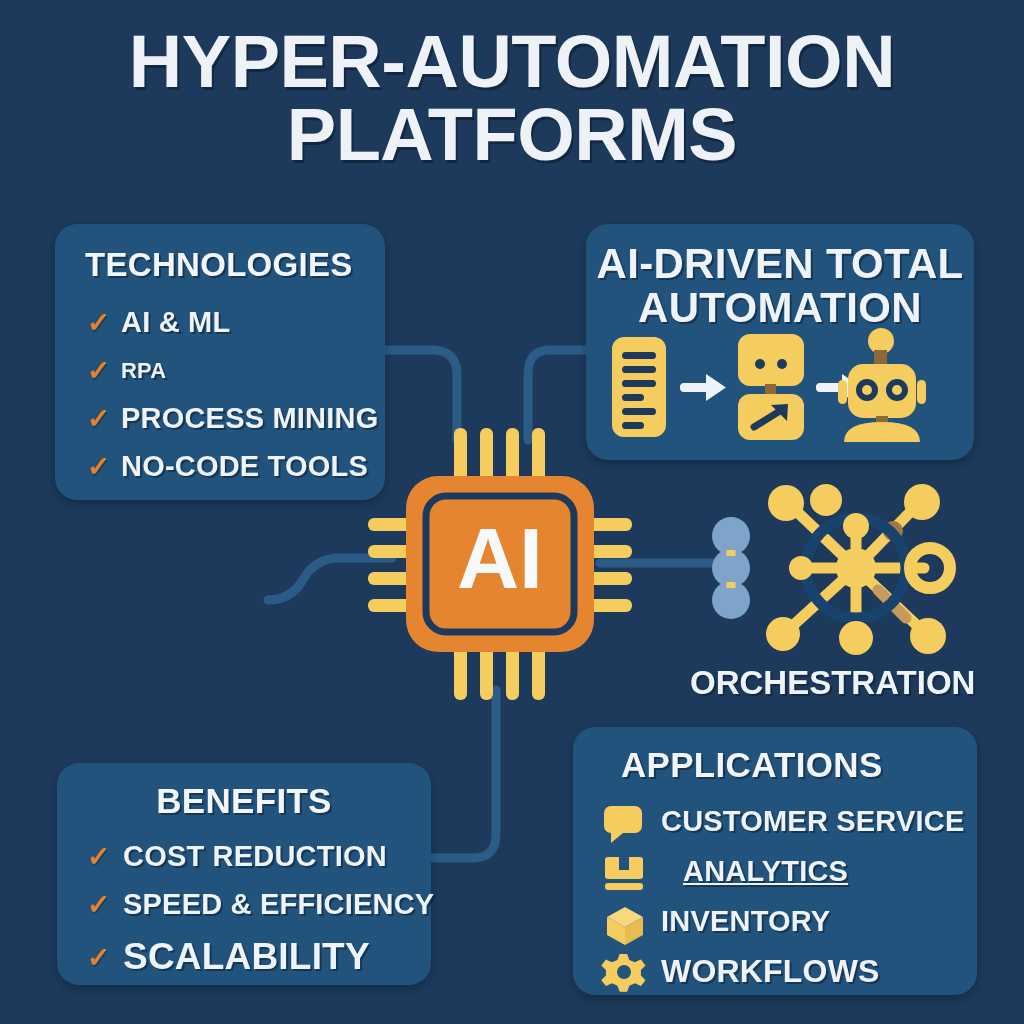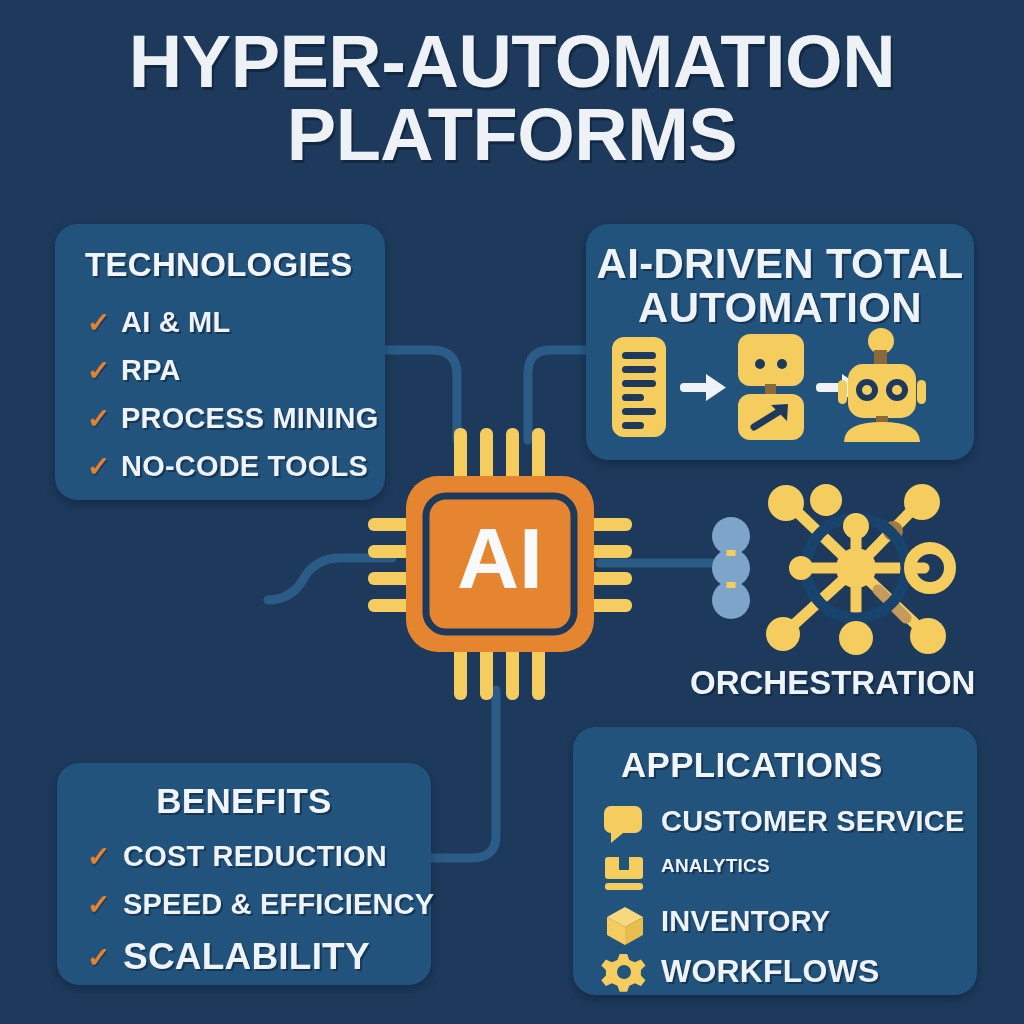--- a/index.html
+++ b/index.html
@@ -86,21 +86,21 @@
 
   <div class="abs card" id="card-tech">
     <div class="abs card-title" style="left:30px;top:22px;font-size:33px;">TECHNOLOGIES</div>
 
     <div class="abs row" style="left:32px;top:82px;">
       <span class="chk" style="font-size:28px;width:34px;">✓</span>
       <span class="item-txt" style="font-size:29px;">AI &amp; ML</span>
     </div>
     <div class="abs row" style="left:32px;top:130px;">
       <span class="chk" style="font-size:28px;width:34px;">✓</span>
-      <span class="item-txt" style="font-size:29px;">RPA</span>
+      <span class="item-txt" style="font-size:22px;">RPA</span>
     </div>
     <div class="abs row" style="left:32px;top:178px;">
       <span class="chk" style="font-size:28px;width:34px;">✓</span>
       <span class="item-txt" style="font-size:29px;">PROCESS MINING</span>
     </div>
     <div class="abs row" style="left:32px;top:226px;">
       <span class="chk" style="font-size:28px;width:34px;">✓</span>
       <span class="item-txt" style="font-size:29px;">NO-CODE TOOLS</span>
     </div>
   </div>
@@ -273,21 +273,21 @@
     </div>
 
     <div class="abs row" style="left:30px;top:128px;">
       <span class="abs" style="left:2px;top:2px;">
         <svg width="38" height="34" viewBox="0 0 38 34">
           <rect x="0" y="0" width="38" height="22" rx="3" fill="#f5cd5f"></rect>
           <rect x="14" y="0" width="10" height="13" fill="#22537d"></rect>
           <rect x="0" y="26" width="38" height="7" rx="3" fill="#f5cd5f"></rect>
         </svg>
       </span>
-      <span class="item-txt" style="margin-left:58px;font-size:19px;">ANALYTICS</span>
+      <span class="item-txt" style="margin-left:80px;font-size:29px;text-decoration:underline;">ANALYTICS</span>
     </div>
 
     <div class="abs row" style="left:30px;top:178px;">
       <span class="abs" style="left:2px;top:0;">
         <svg width="40" height="40" viewBox="0 0 40 40">
           <path d="M20 2 L38 12 L20 22 L2 12 Z" fill="#f7d87f"></path>
           <path d="M2 12 L20 22 L20 40 L2 30 Z" fill="#f5cd5f"></path>
           <path d="M38 12 L20 22 L20 40 L38 30 Z" fill="#e8bc4e"></path>
         </svg>
       </span>

